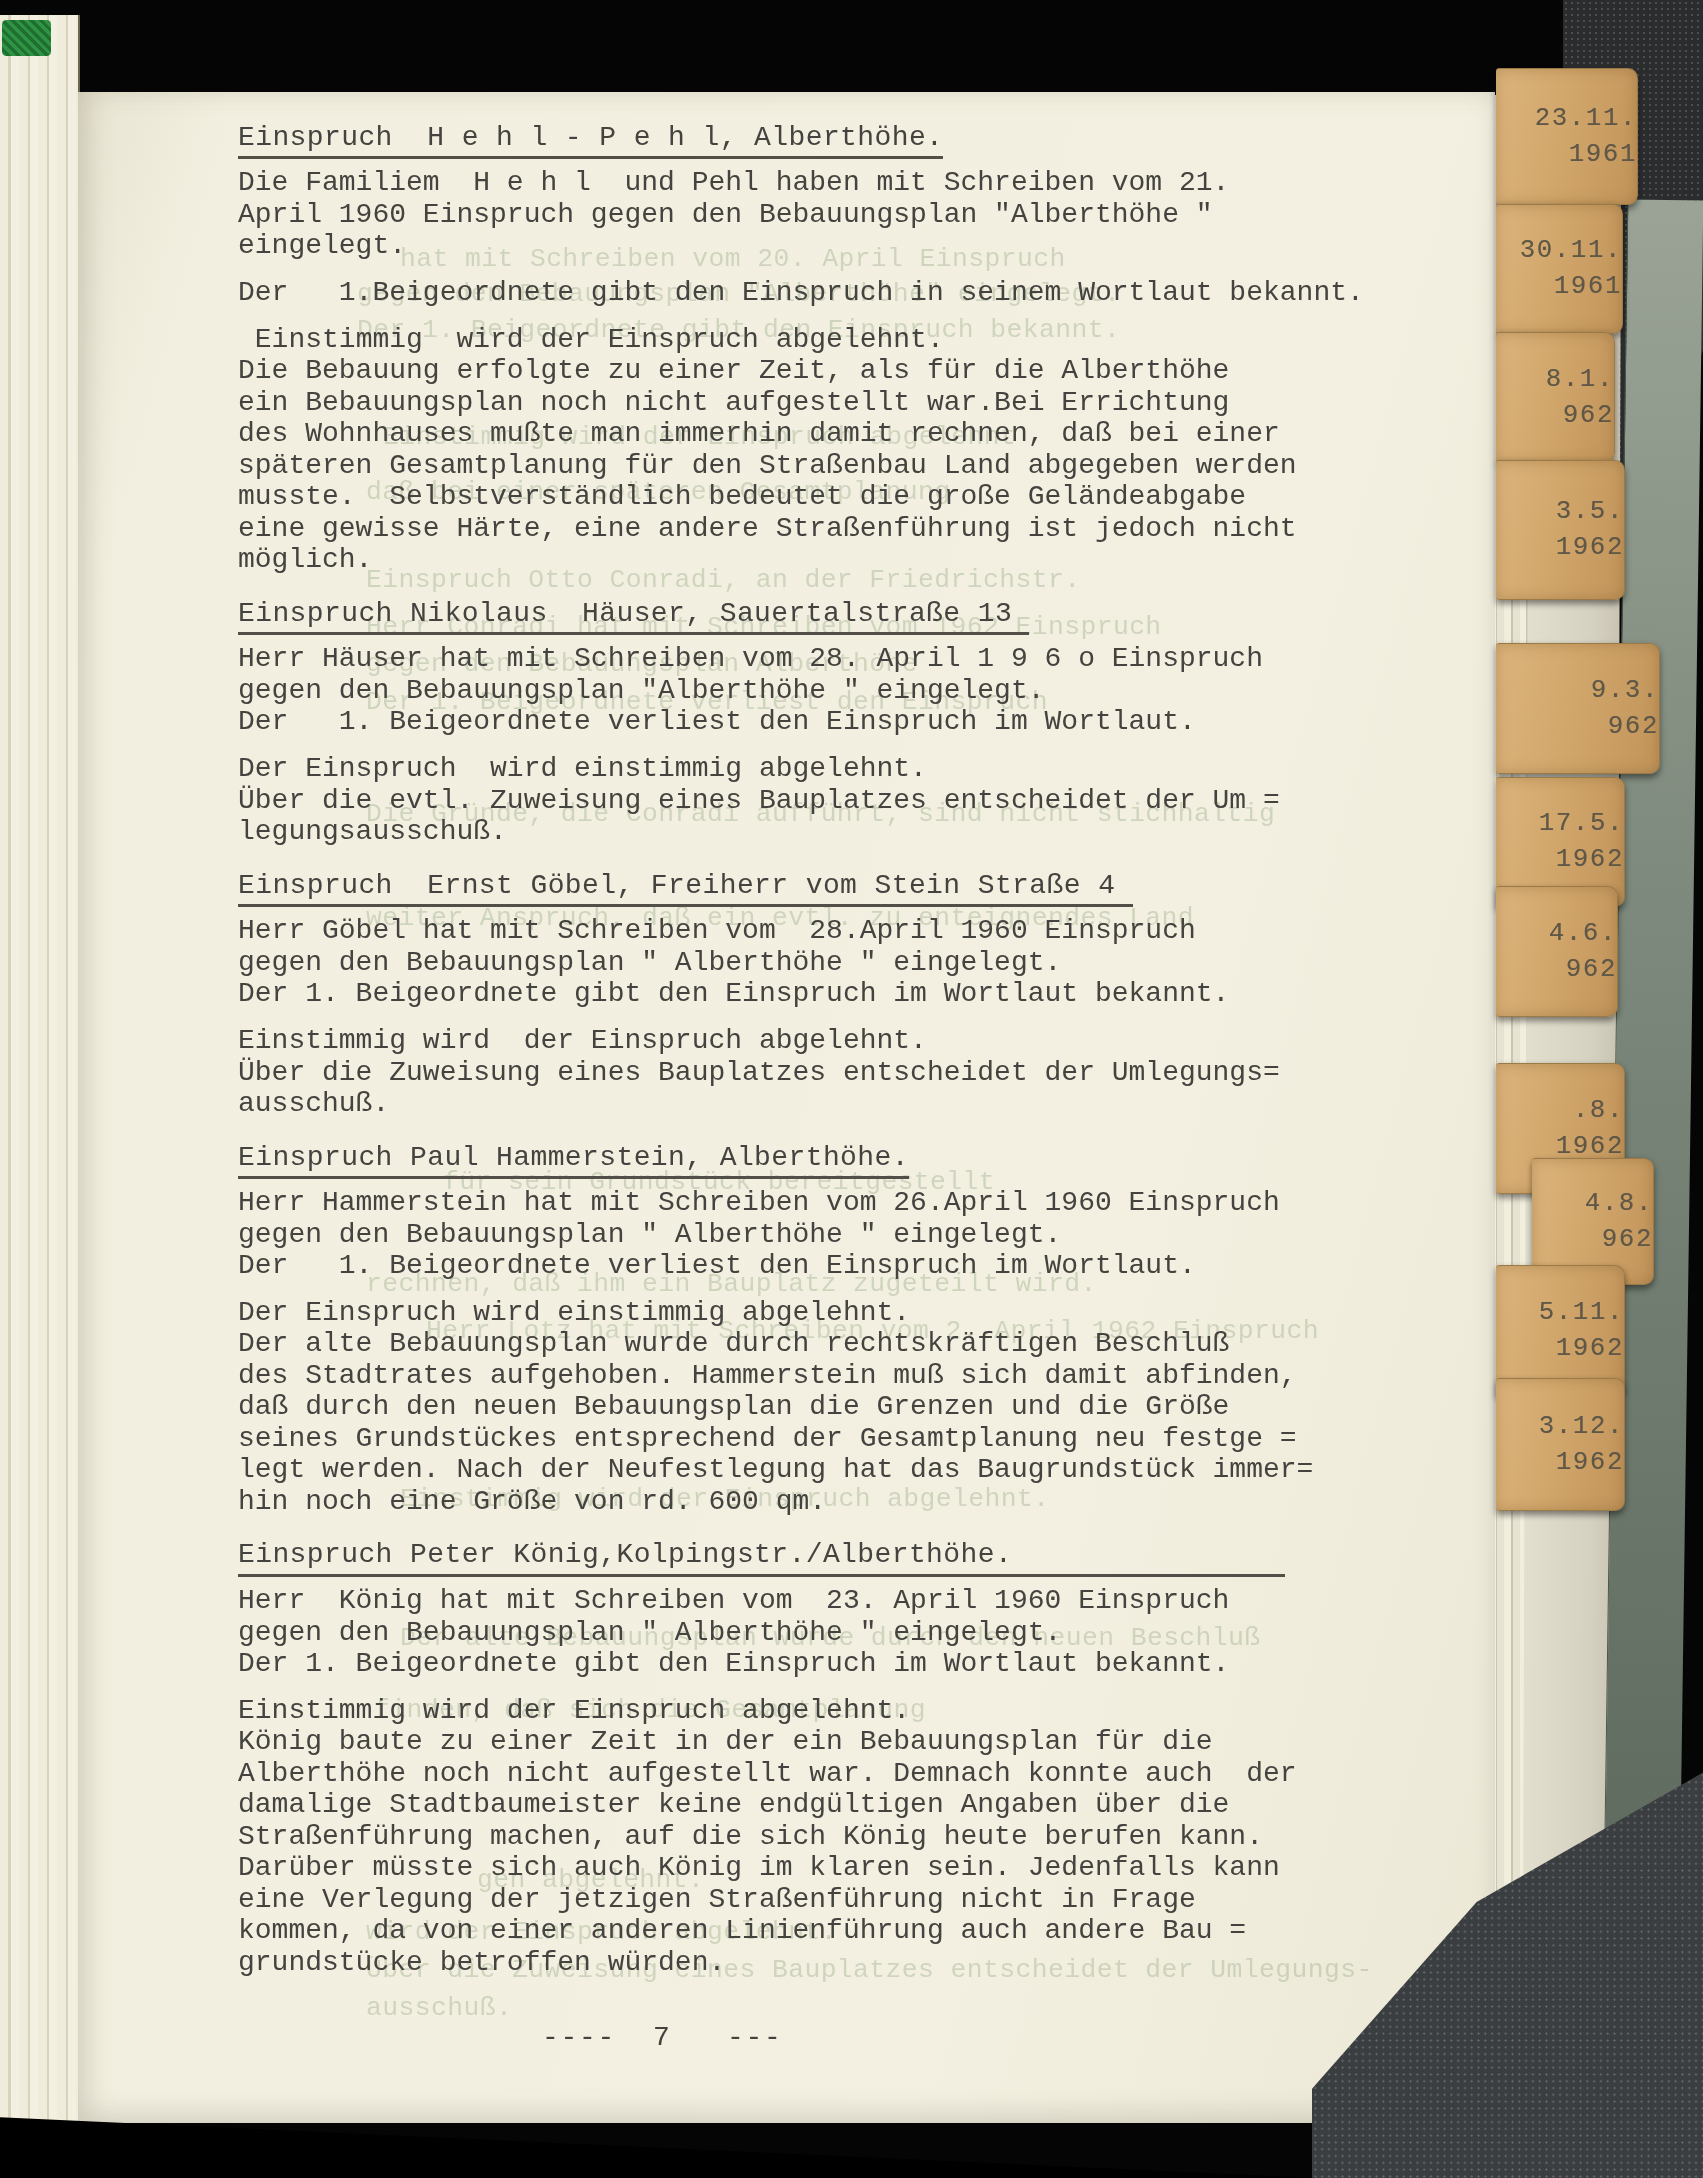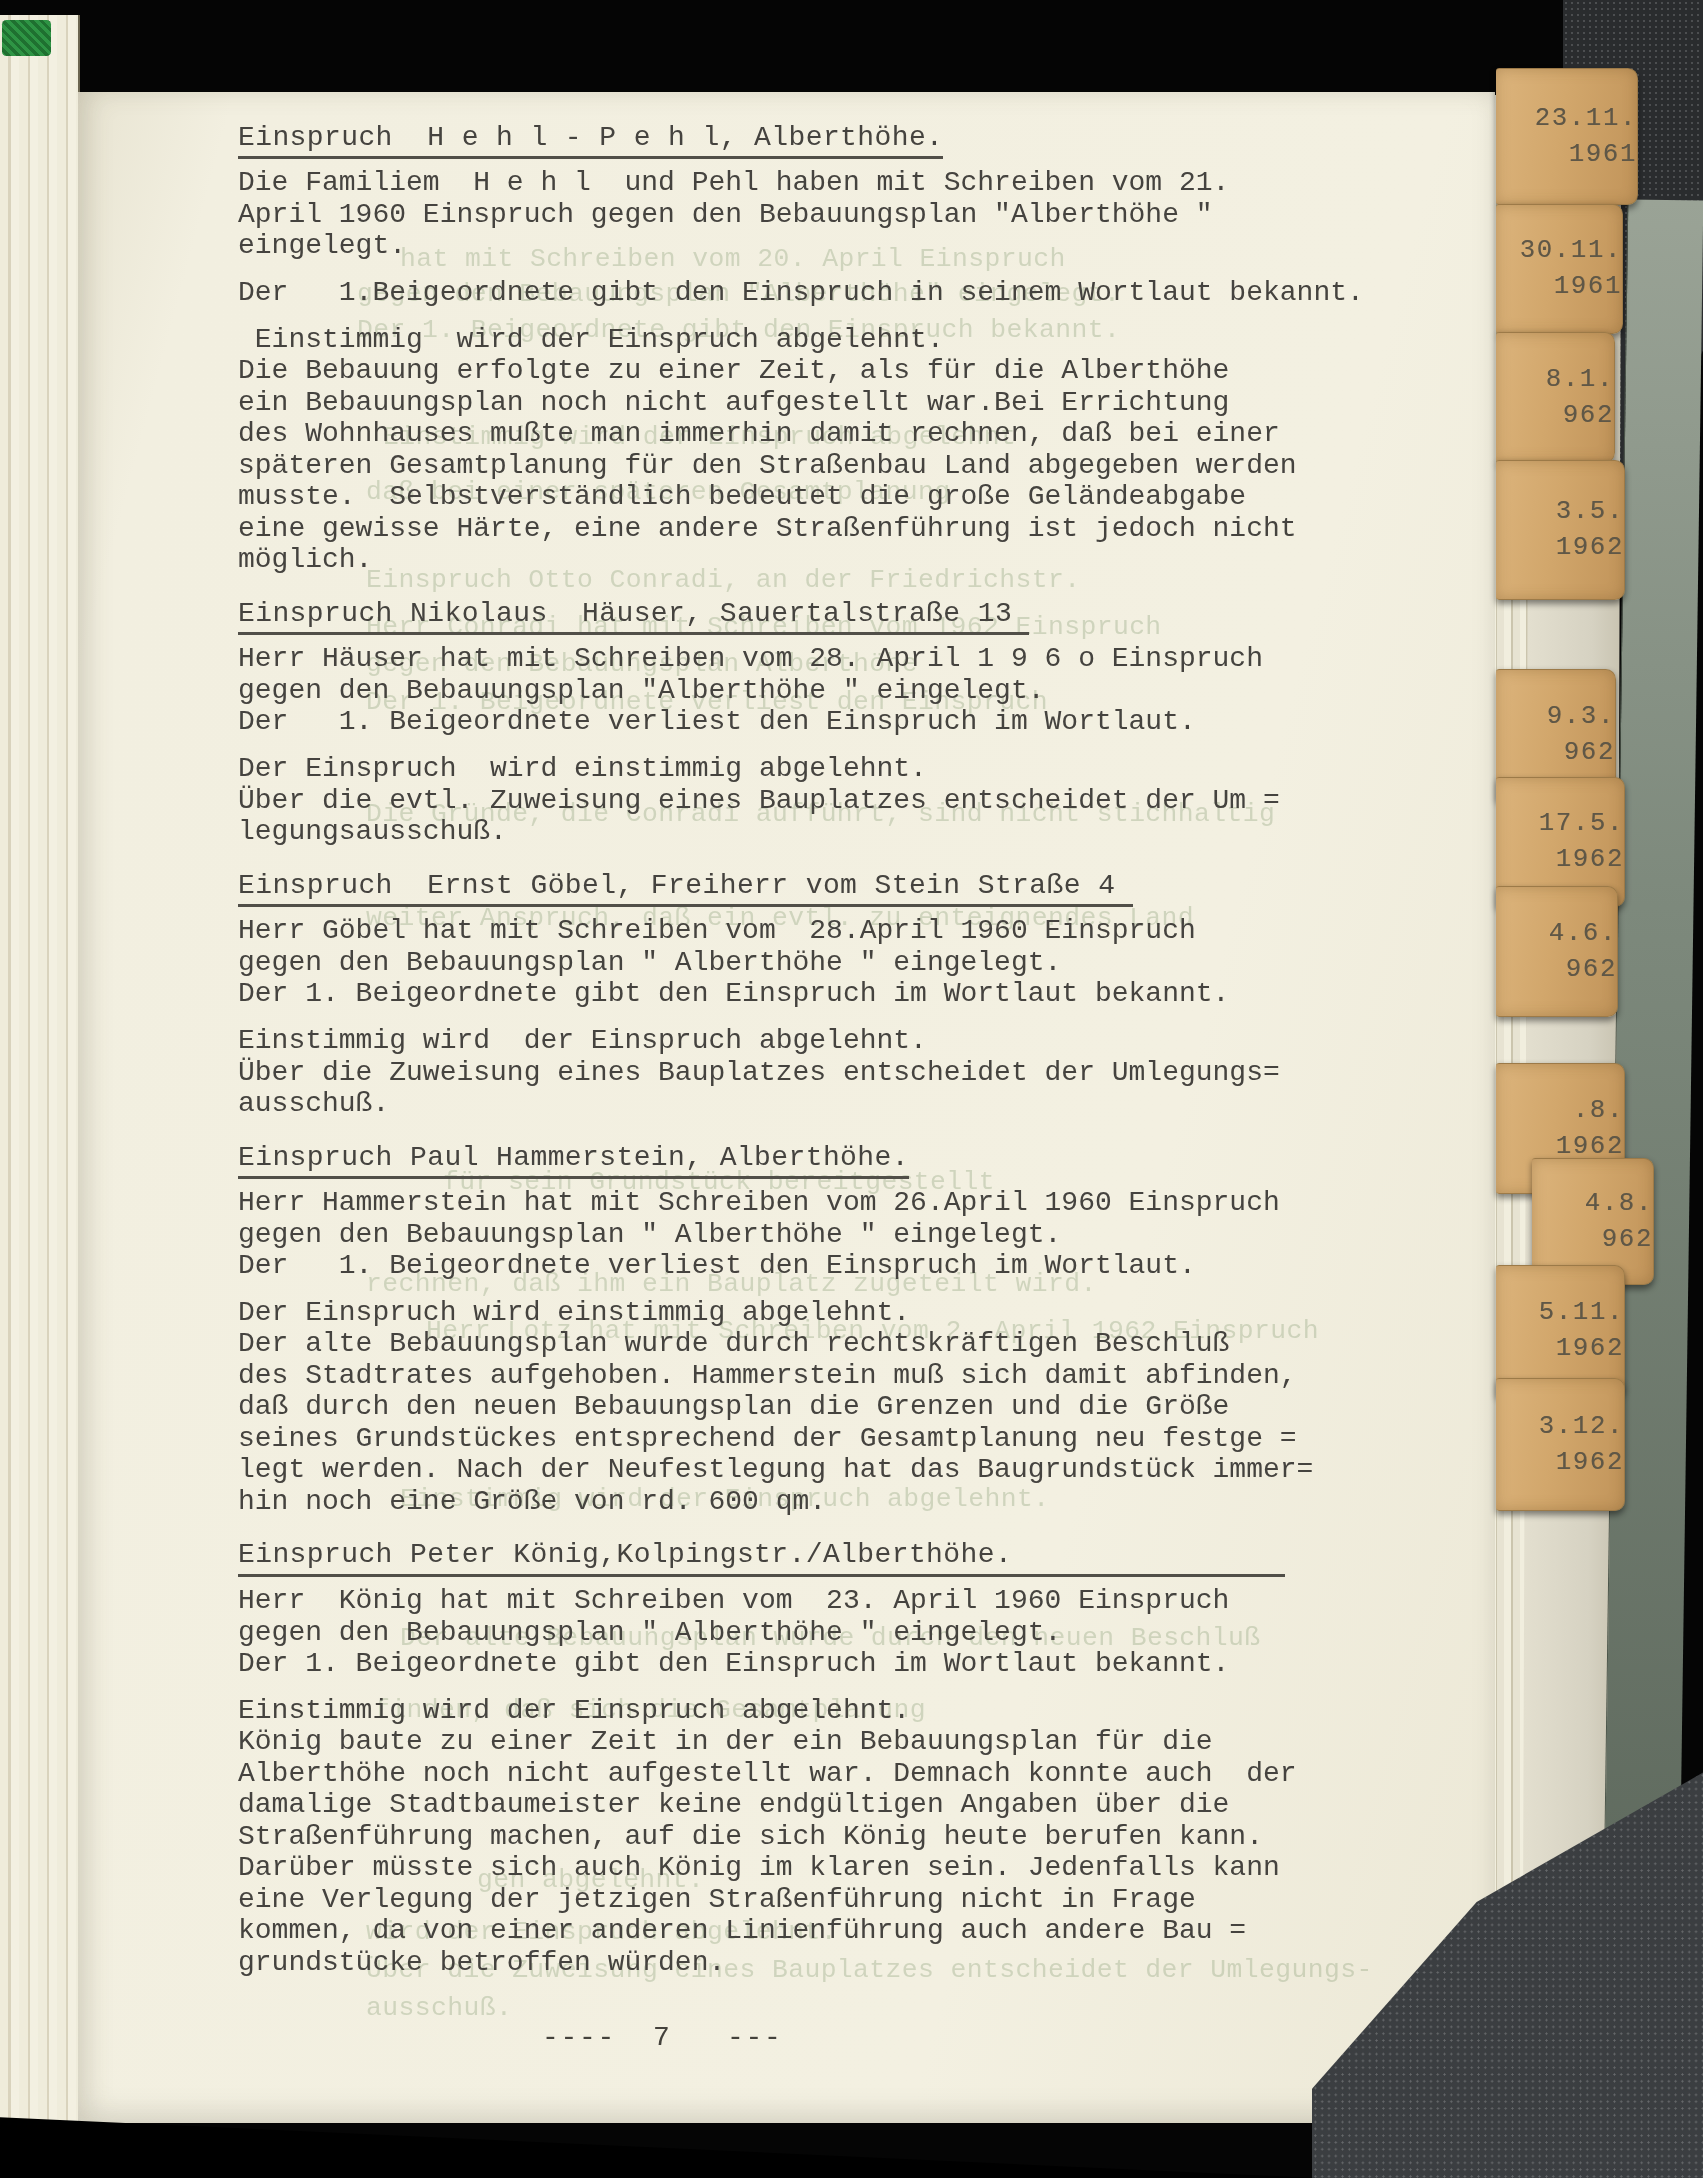--- a/index.html
+++ b/index.html
@@ -155,21 +155,21 @@
 grundstücke betroffen würden.</div>
       </div>
     <div id="pageno">----  7   ---</div>
   </div>
 
   <div id="tabs-layer">
       <div class="tab" style="top: 68px; height: 135px; width: 141px;"><span>23.11.</span><span>1961</span></div>
       <div class="tab" style="top: 204px; height: 128px; width: 126px;"><span>30.11.</span><span>1961</span></div>
       <div class="tab" style="top: 332px; height: 129px; width: 118px;"><span>8.1.</span><span>962</span></div>
       <div class="tab" style="top: 460px; height: 138px; width: 128px;"><span>3.5.</span><span>1962</span></div>
-      <div class="tab" style="top: 669px; height: 129px; width: 119px;"><span>9.3.</span><span>962</span></div>
+      <div class="tab" style="top: 643px; height: 129px; width: 119px; padding-left: 44px;"><span>9.3.</span><span>962</span></div>
       <div class="tab" style="top: 777px; height: 128px; width: 128px;"><span>17.5.</span><span>1962</span></div>
       <div class="tab" style="top: 886px; height: 129px; width: 121px;"><span>4.6.</span><span>962</span></div>
       <div class="tab" style="top: 1063px; height: 129px; width: 128px;"><span>.8.</span><span>1962</span></div>
       <div class="tab" style="top: 1158px; height: 125px; width: 121px; margin-left: 36px;"><span>4.8.</span><span>962</span></div>
       <div class="tab" style="top: 1265px; height: 129px; width: 128px;"><span>5.11.</span><span>1962</span></div>
       <div class="tab" style="top: 1378px; height: 131px; width: 128px;"><span>3.12.</span><span>1962</span></div>
     </div>
 
   <div id="bottom-wedge"></div>
 </div>

